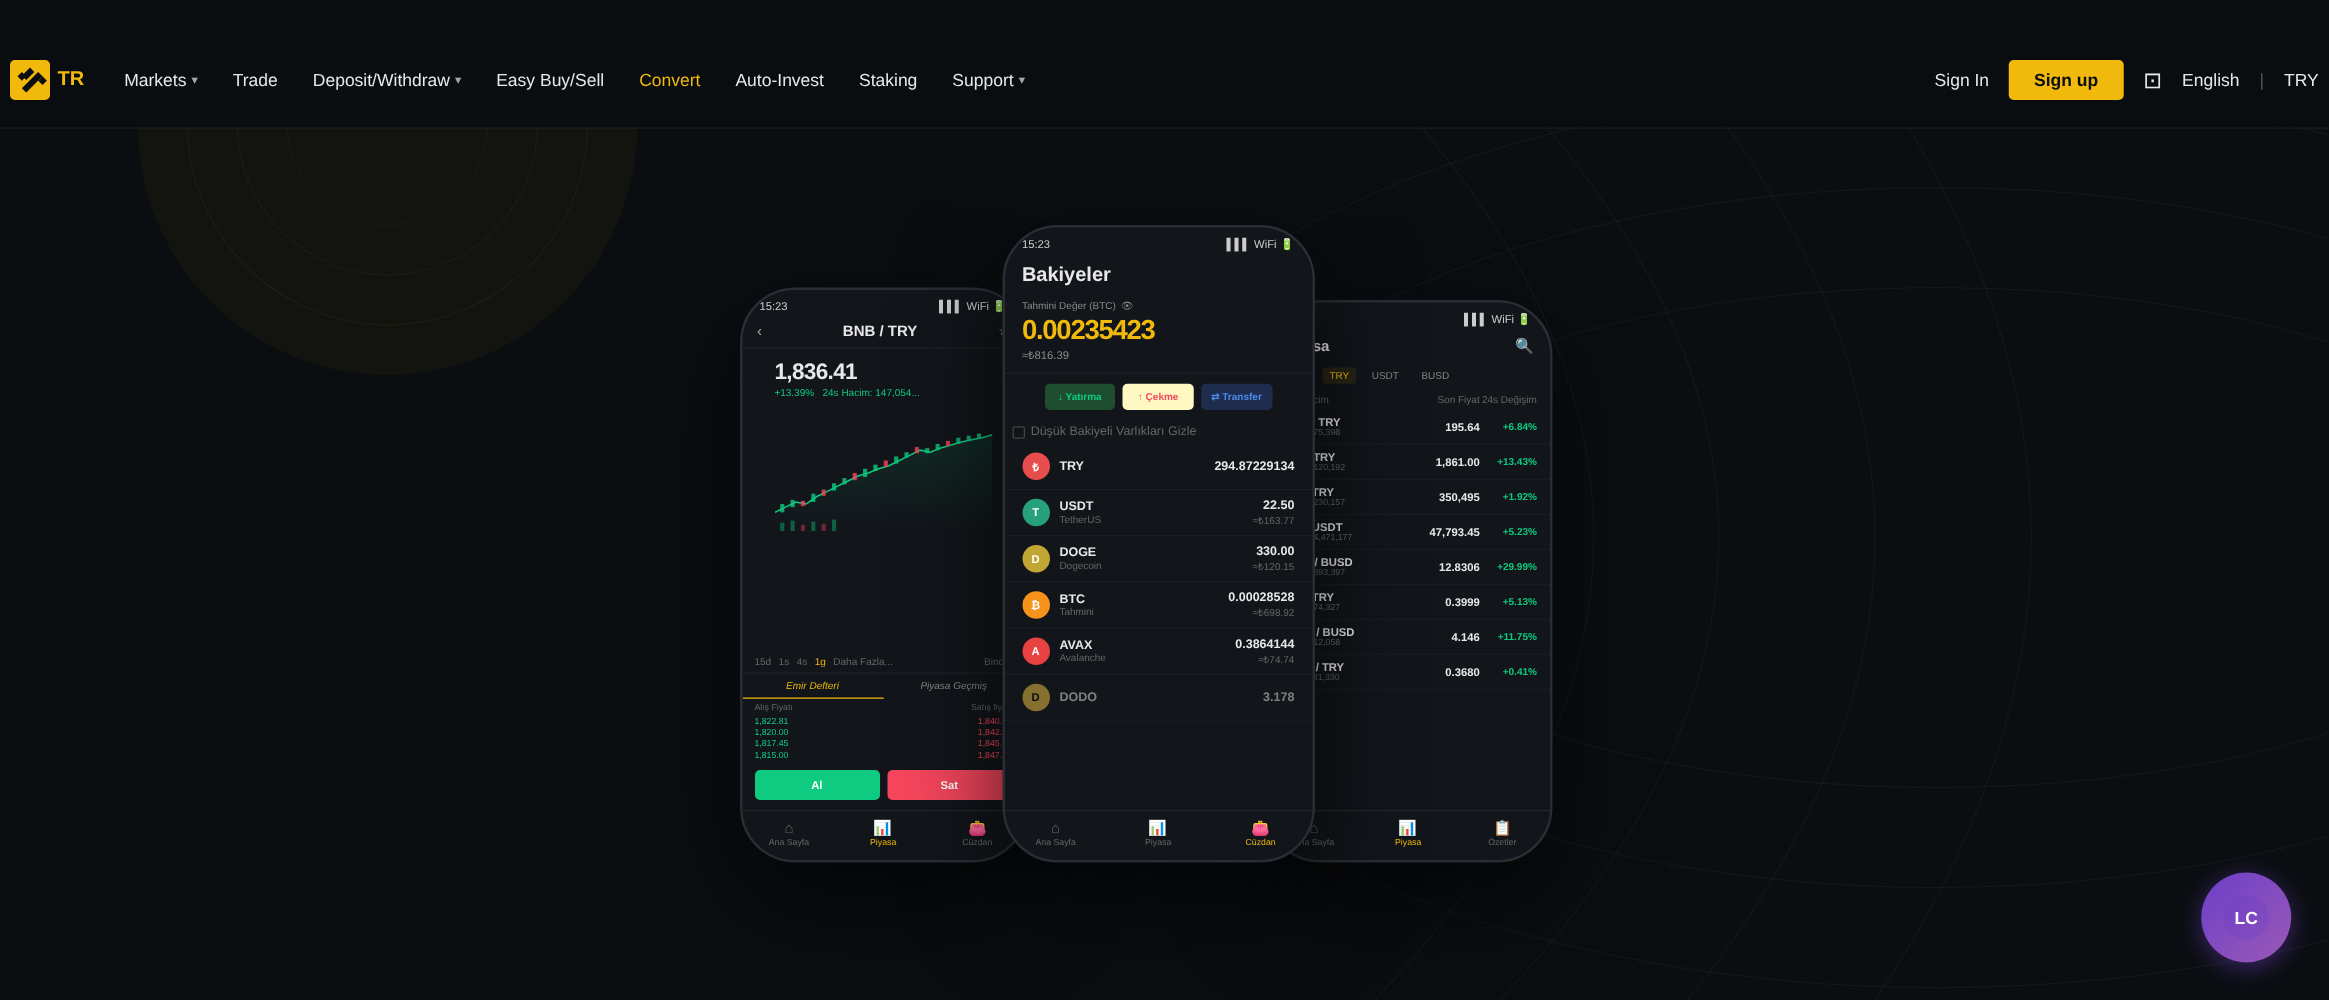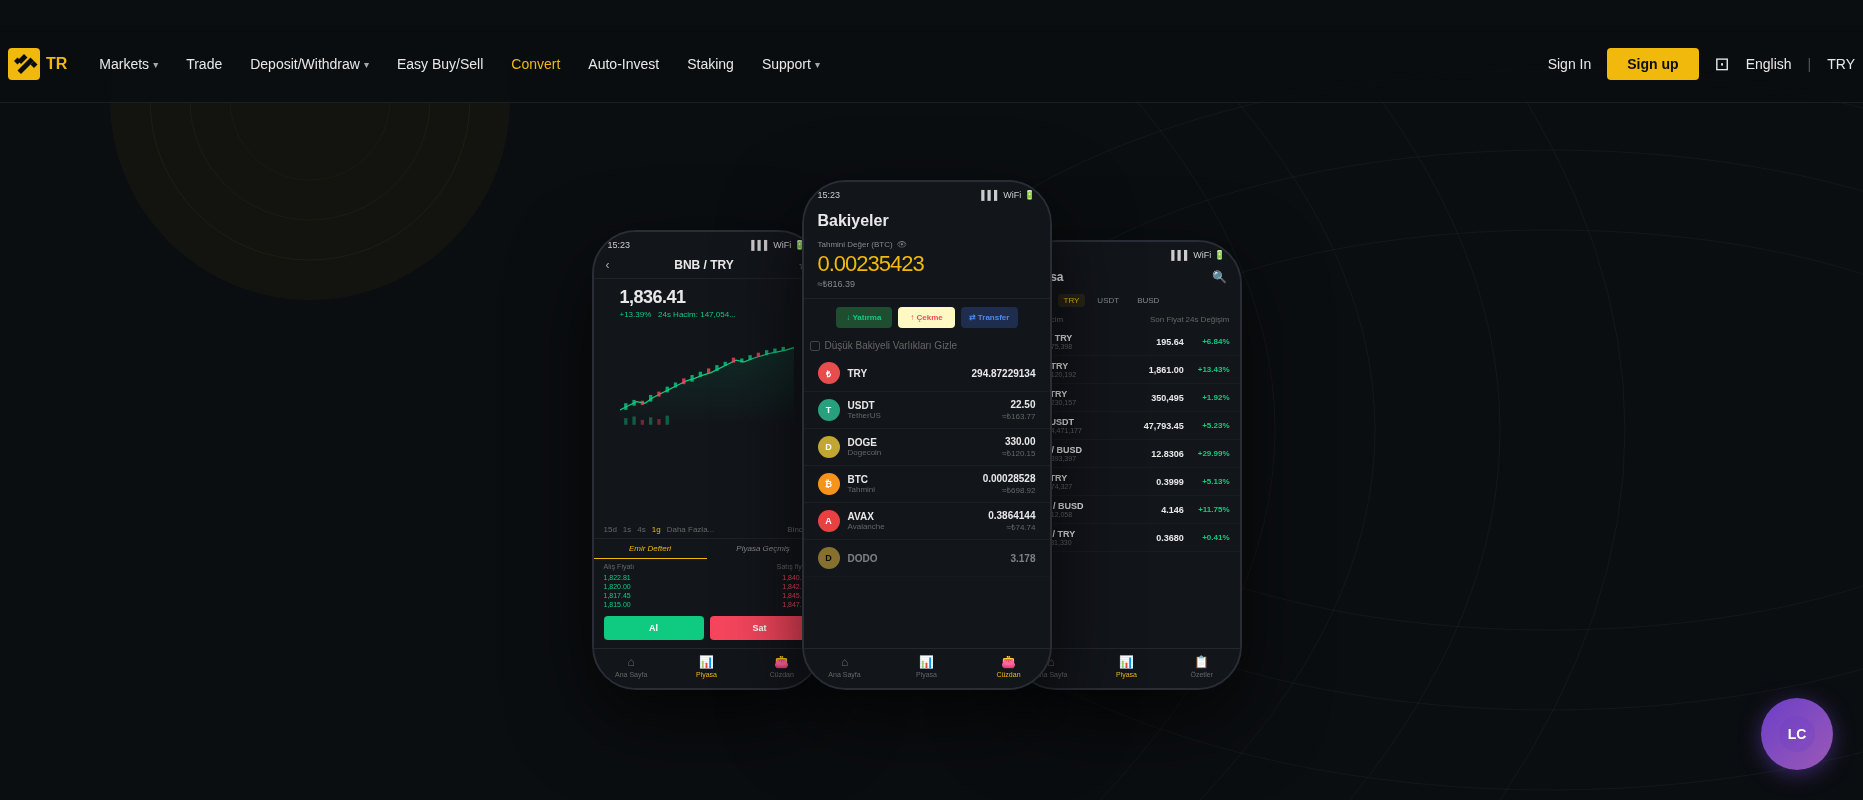--- a/index.html
+++ b/index.html
@@ -380,21 +380,21 @@
     .btc-label {
       font-size: 8px;
       color: #888;
       display: flex;
       align-items: center;
       gap: 4px;
     }
 
     .btc-amount {
       font-size: 22px;
-      font-weight: 400;
+      font-weight: 700;
       color: #f0b90b;
       letter-spacing: -1px;
       margin-top: 2px;
     }
 
     .btc-approx {
       font-size: 9px;
       color: #888;
     }
 

